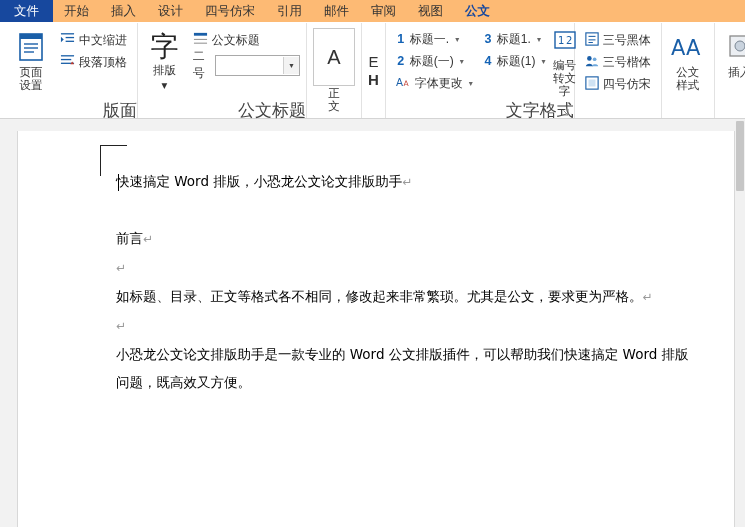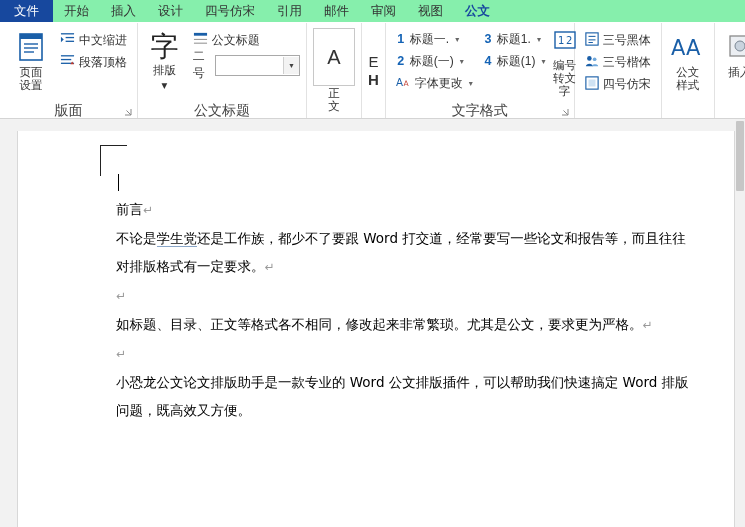--- a/index.html
+++ b/index.html
@@ -4,41 +4,41 @@
 <style>
   html,body{margin:0;padding:0;}
   body{
     width:745px;height:527px;overflow:hidden;
     font-family:"Liberation Sans","DejaVu Sans",sans-serif;
     background:#ffffff;
     -webkit-font-smoothing:antialiased;
   }
   
   .tabstrip{
-    height:22px;background:#86efac;display:flex;align-items:stretch;
+    height:22px;background:#fdba74;display:flex;align-items:stretch;
     border-bottom:1px solid #ffffff;position:relative;
   }
   .tab{
     font-size:12.5px;color:#333;padding:3px 11px 2px 11px;line-height:17px;
     white-space:nowrap;cursor:default;
   }
   .tab.file{background:#17489e;color:#fff;font-size:12.5px;padding:3px 14px 2px 14px;}
   .tab.active{color:#17489e;font-weight:bold;}
   
   .ribbon{
     height:95px;background:#ffffff;border-bottom:1px solid #d4d4d4;
     display:flex;align-items:stretch;position:relative;
   }
   .group{
     position:relative;display:flex;flex-direction:column;
     border-right:1px solid #e2e2e2;padding:2px 0 0 0;
   }
   .grp-body{flex:1;display:flex;align-items:flex-start;padding:2px 6px 0 6px;}
   .grp-title{
-    text-align:center;font-size:14px;color:#444;height:15px;line-height:15px;
+    text-align:right;font-size:17px;color:#444;height:15px;line-height:15px;
     position:relative;
     font-family:Liberation Serif, serif;
   }
   .dialog-launcher{
     position:absolute;right:4px;bottom:1px;width:9px;height:9px;
   }
   .dialog-launcher svg{display:block;}
   
   .bigbtn{
     display:flex;flex-direction:column;align-items:center;justify-content:flex-start;
@@ -372,30 +372,30 @@
     <div class="grp-title"></div>
   </div>
 </div>
 
 <div class="docarea">
   <div class="page">
     <div class="leftmark"></div>
     <div class="caret-ins"></div>
     <div class="doctext">
 
+      <p class="para">
+        <span>快速搞定 Word 排版，小恐龙公文论文排版助手</span><span class="pilcrow">↵</span>
+      </p>
 
       <div class="blank"></div>
 
       <p class="para">
         <span>前言</span><span class="pilcrow">↵</span>
       </p>
 
-      <p class="para">
-        <span>不论是</span><span class="ul">学生党</span><span>还是工作族，都少不了要跟 Word 打交道，经常要写一些论文和报告等，而且往往对排版格式有一定要求。</span><span class="pilcrow">↵</span>
-      </p>
 
       <p class="para">
         <span class="pilcrow">↵</span>
       </p>
 
       <p class="para">
         <span>如标题、目录、正文等格式各不相同，修改起来非常繁琐。尤其是公文，要求更为严格。</span><span class="pilcrow">↵</span>
       </p>
 
       <p class="para">

